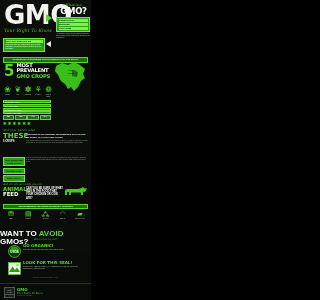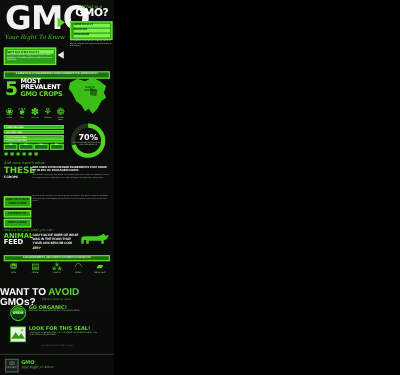--- a/index.html
+++ b/index.html
@@ -290,28 +290,20 @@
     <div class="people">
       <span>✱</span>
       <span>✱</span>
       <span>✱</span>
       <span>✱</span>
       <span>✱</span>
       <span>✱</span>
     </div>
   </div>
 
-  <div class="donut">
-    <svg viewBox="0 0 36 36">
-      <circle cx="18" cy="18" r="14" fill="none" stroke="#24301f" stroke-width="4"></circle>
-      <circle cx="18" cy="18" r="14" fill="none" stroke="#4fd421" stroke-width="4" stroke-dasharray="61.6 26.4" stroke-linecap="butt" transform="rotate(-90 18 18)"></circle>
-    </svg>
-    <div class="val">70%</div>
-    <div class="cap">OF PROCESSED FOODS CONTAIN GMO INGREDIENTS</div>
-  </div>
 
   <div class="sec-kick" style="position:absolute;left:3px;top:129px;">And now, here's what</div>
 
   <div class="these">
     <div class="t1">THESE</div>
     <div class="t2">5 CROPS</div>
   </div>
   <div class="these-body">
     <div class="hd">ARE USED IN PROCESSED INGREDIENTS THAT SHOW UP IN 80% OF PACKAGED FOODS</div>
     <p>High fructose corn syrup, corn starch, soy lecithin, soybean oil, canola oil, cottonseed oil and beet sugar are derived from these five crops and appear throughout the grocery store.</p>

